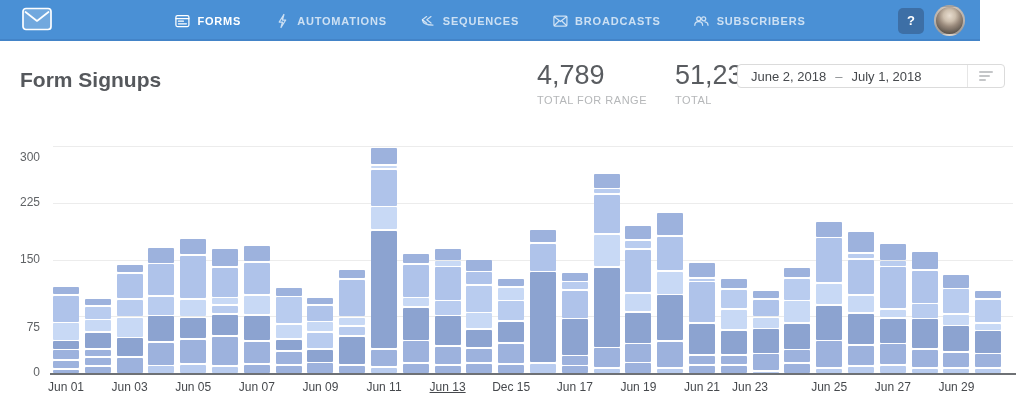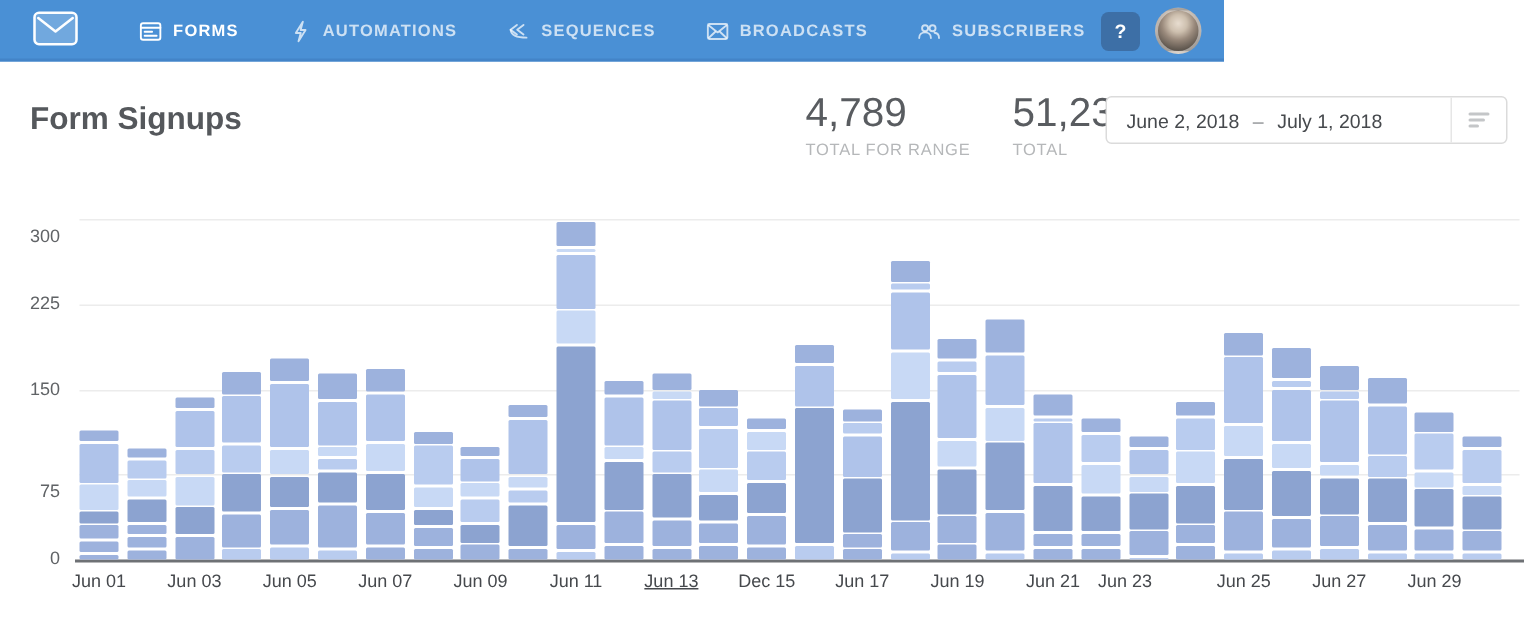--- a/index.html
+++ b/index.html
@@ -5,21 +5,21 @@
   * { margin:0; padding:0; box-sizing:border-box; }
   html,body { width:1024px; height:413px; }
   body {
     font-family:"Liberation Sans", sans-serif;
     background:#ffffff;
     position:relative;
     overflow:hidden;
   }
   
   .topnav {
-    position:absolute; left:0; top:0; width:816px; height:41px;
+    position:absolute; left:0; top:0; width:980px; height:41px;
     background:#4A90D5;
     border-bottom:2px solid #4384C8;
   }
   .brand { position:absolute; left:22px; top:6px; width:30px; height:27px; }
   .nav-menu {
     position:absolute; left:50%; top:0; transform:translateX(-50%);
     height:41px; display:flex; align-items:center; gap:33px; white-space:nowrap;
   }
   .nav-item {
     display:flex; align-items:center; gap:7px;
@@ -43,21 +43,21 @@
   .page-title {
     position:absolute; left:20px; top:68px;
     font-size:21px; color:#55585C;
   }
   .stat { position:absolute; top:60px; }
   .stat .num { font-size:27px; color:#595C60; }
   .stat .lbl { font-size:11px; color:#B5B7B9; letter-spacing:0.5px; margin-top:3px; }
   .stat-range { left:537px; }
   .stat-total { left:675px; }
   .datebox {
-    position:absolute; left:737px; top:64px; width:268px; height:32px;
+    position:absolute; left:737px; top:64px; width:268px; height:24px;
     border:1px solid #DBDBDB; border-radius:4px; background:#fff;
     display:flex; align-items:stretch; cursor:pointer;
   }
   .datebox .dates {
     flex:1; display:flex; align-items:center; gap:9px;
     padding-left:13px; font-size:13px; color:#46494D;
   }
   .datebox .sep { color:#8A8D90; }
   .datebox .filter {
     width:37px; border-left:1px solid #E6E6E6;

